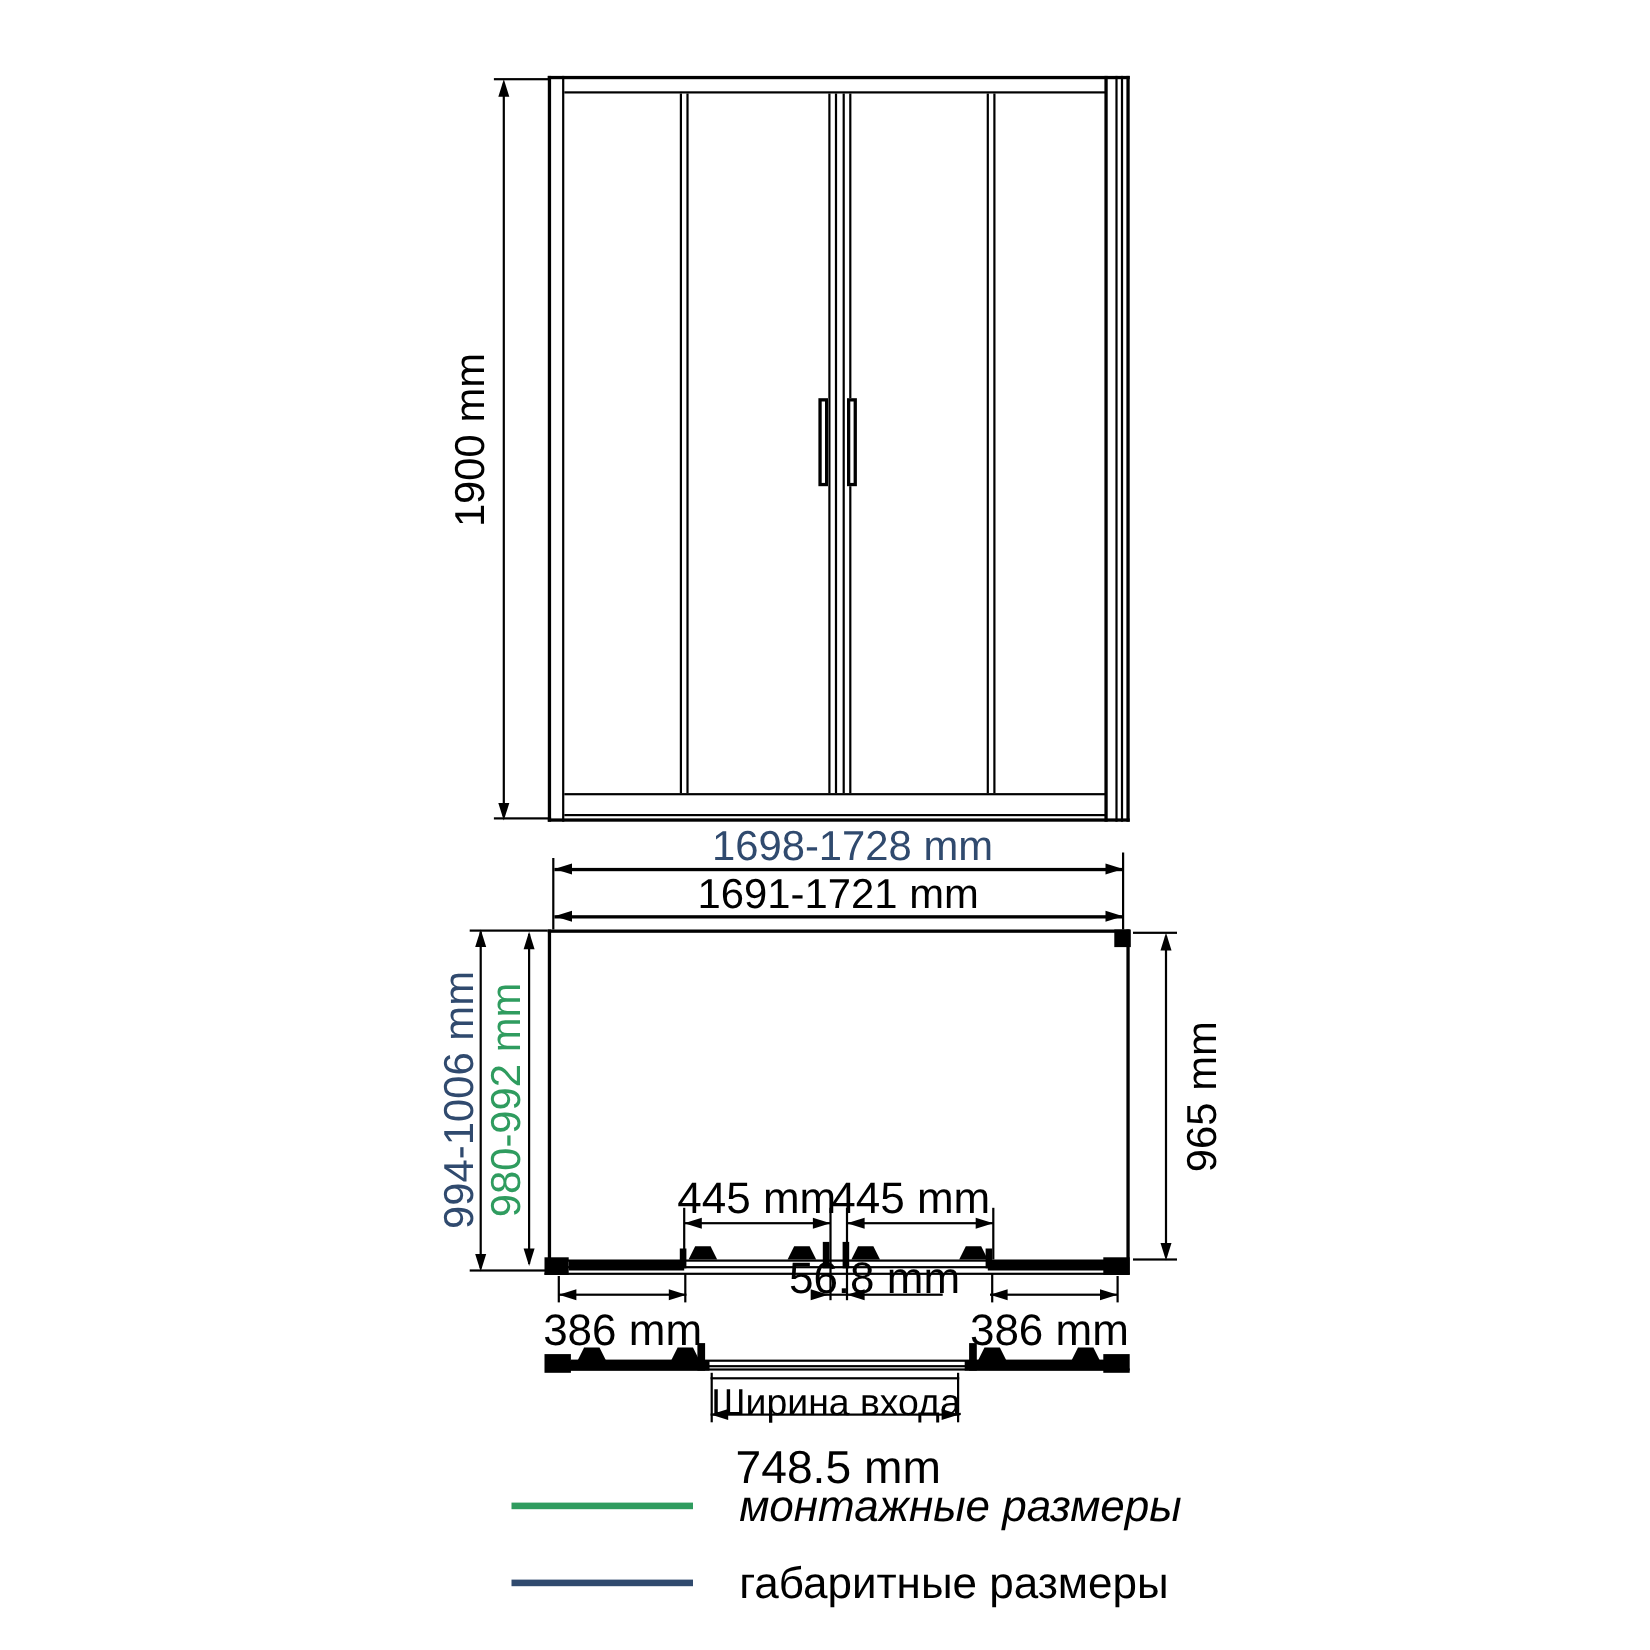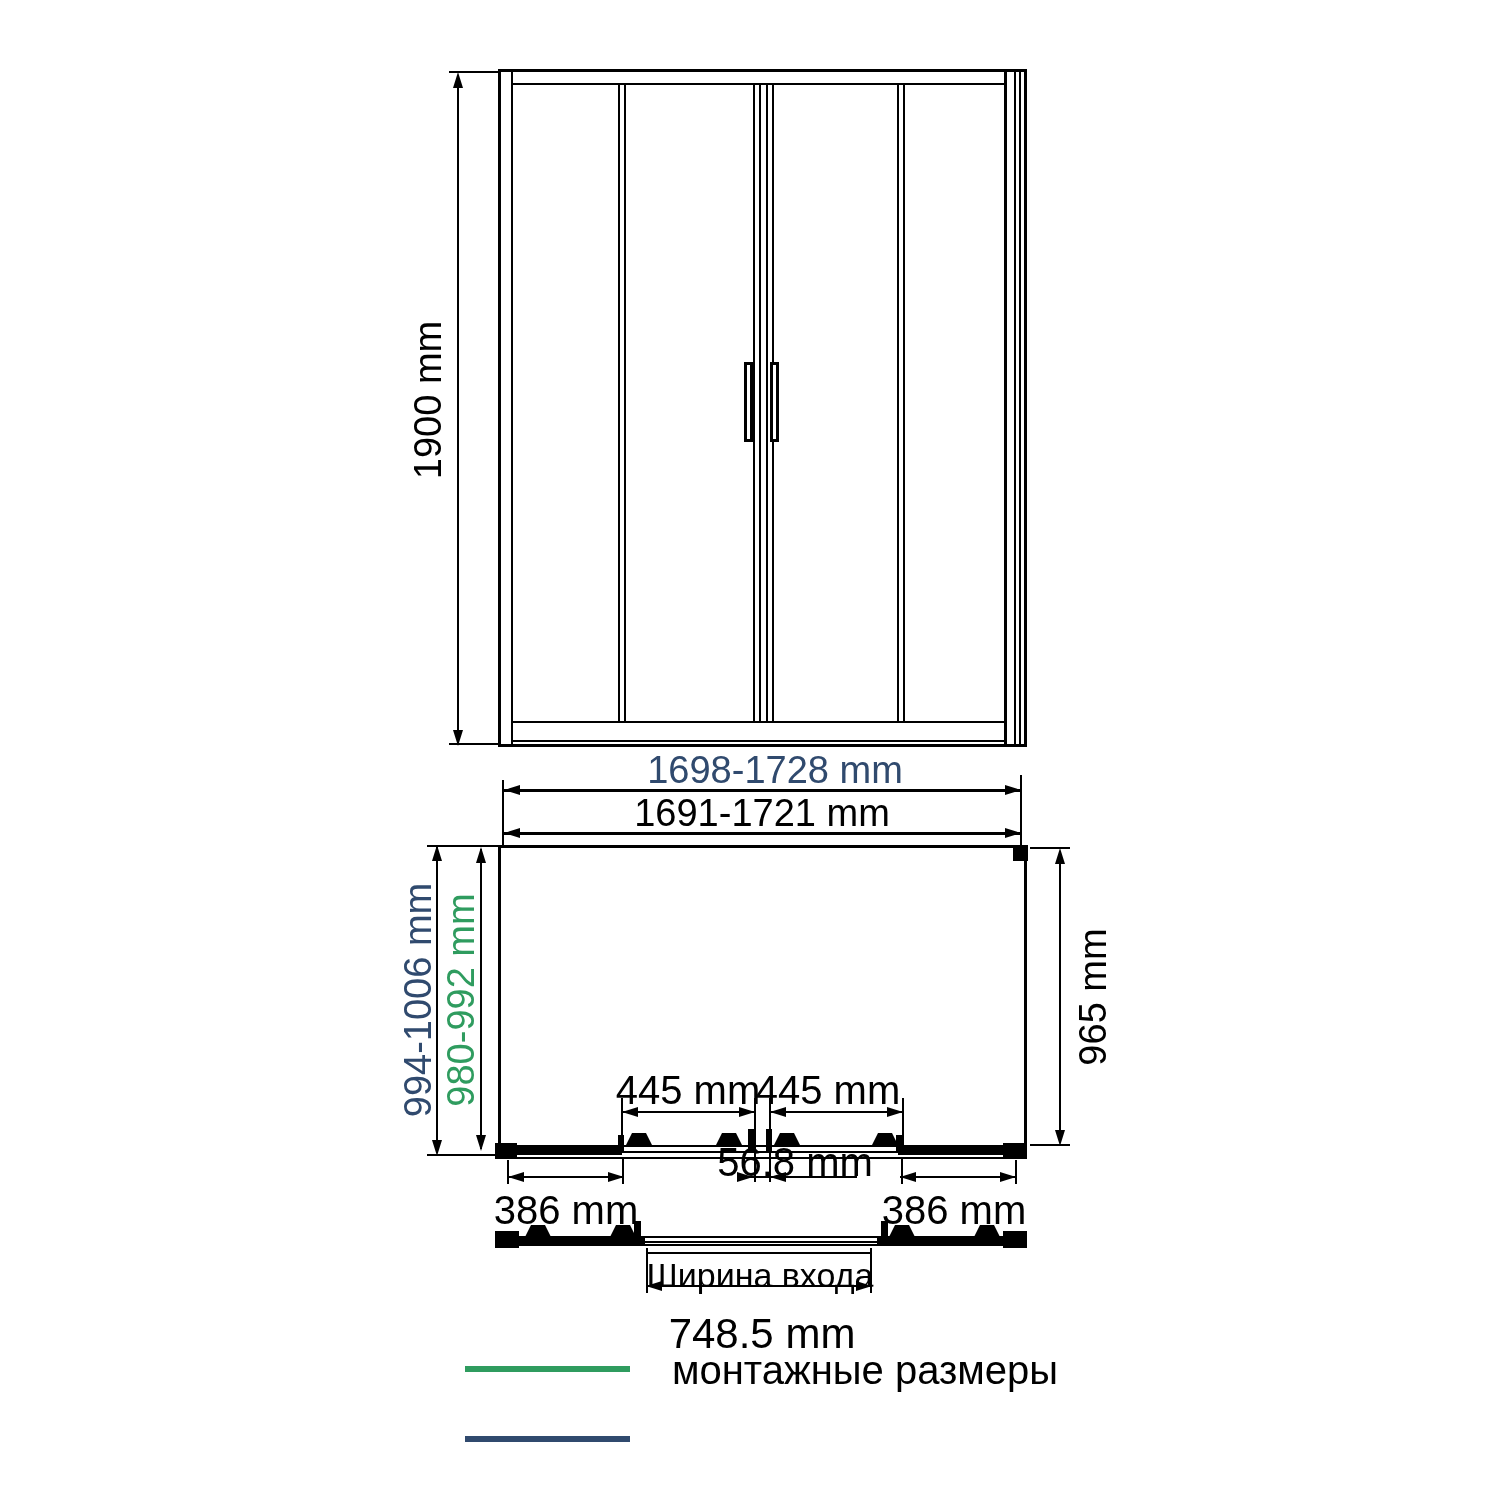--- a/index.html
+++ b/index.html
@@ -163,16 +163,17 @@
   <div class="vl2" style="left:646px;top:1248px;height:45px;"></div>
   <div class="vl2" style="left:870px;top:1248px;height:45px;"></div>
   <div class="hl2" style="left:646px;top:1252px;width:226px;"></div>
   <div class="txt c f34" style="left:760px;top:1257px;">Ширина входа</div>
   <div class="hl2" style="left:646px;top:1285px;width:226px;"></div>
   <div class="ar l" style="left:646px;top:1281px;"></div>
   <div class="ar r" style="left:856px;top:1281px;"></div>
   <div class="txt c f42" style="left:762px;top:1296px;">748.5 mm</div>
 
   <div class="sw" style="left: 465px; top: 1366px; background-color: rgb(47, 156, 95);"></div>
-  <div class="txt f40" style="left:672px;top:1348px;">монтажные размеры</div>
+  <div class="txt f40" style="left:672px;top:1348px;font-style:italic;">монтажные размеры</div>
   <div class="sw" style="left: 465px; top: 1436px; background-color: rgb(48, 74, 110);"></div>
+  <div class="txt f40" style="left:672px;top:1418px;">габаритные размеры</div>
 
 </div>
 
 </body></html>

